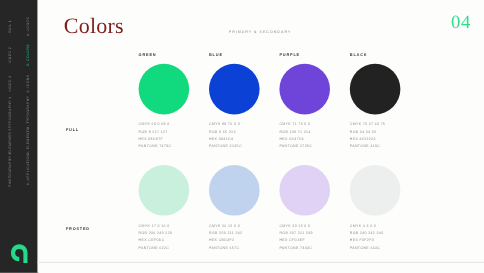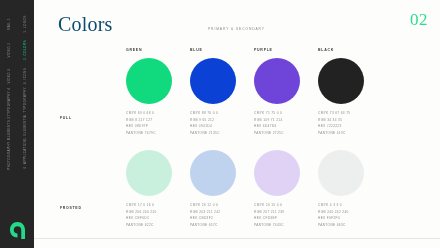--- a/index.html
+++ b/index.html
@@ -34,21 +34,21 @@
     position:absolute;left:9px;bottom:8px;
     width:17px;height:19px;
   }
 
   
   #canvas{position:absolute;left:34px;top:0;right:0;bottom:0;background:#fdfdfc;}
 
   #page-title{
     position:absolute;left:24px;top:14px;
     font-family:"Liberation Serif",serif;
-    font-size:20px;color:#0c4a6e;letter-spacing:.2px;line-height:1;
+    font-size:20px;color:#7f1d1d;letter-spacing:.2px;line-height:1;
   }
   #page-sub{
     position:absolute;left:174px;top:27px;
     font-size:3.3px;letter-spacing:.9px;color:#8a8a8a;
     text-transform:uppercase;
   }
   #page-num{
     position:absolute;right:12px;top:11px;
     font-family:"Liberation Serif",serif;
     font-size:17px;color:#2ddd8c;letter-spacing:.5px;line-height:1;
@@ -139,21 +139,21 @@
       <svg viewBox="0 0 34 38" width="17" height="19" aria-hidden="true">
         <path d="M17 2 C8 2 2 9 2 18 C2 27 8 33 17 33 L17 25 C12.5 25 9.5 22 9.5 17.8 C9.5 13.5 12.5 10.5 17 10.5 C21.5 10.5 24.5 13.5 24.5 17.8 L24.5 36 L32 36 L32 17.8 C32 9 26 2 17 2 Z" fill="#23d98a"></path>
       </svg>
     </div>
   </div>
 
   <div id="canvas">
 
     <div id="page-title">Colors</div>
     <div id="page-sub">PRIMARY &amp; SECONDARY</div>
-    <div id="page-num">02</div>
+    <div id="page-num">04</div>
 
     <div class="row-label full">FULL</div>
     <div class="row-label frosted">FROSTED</div>
 
     <div id="grid">
         <div class="col-head" style="left: 92px;">GREEN</div>
         <div class="col-head" style="left: 156px;">BLUE</div>
         <div class="col-head" style="left: 220px;">PURPLE</div>
         <div class="col-head" style="left: 284px;">BLACK</div>
         <div class="cell r1" style="left: 92px;">

